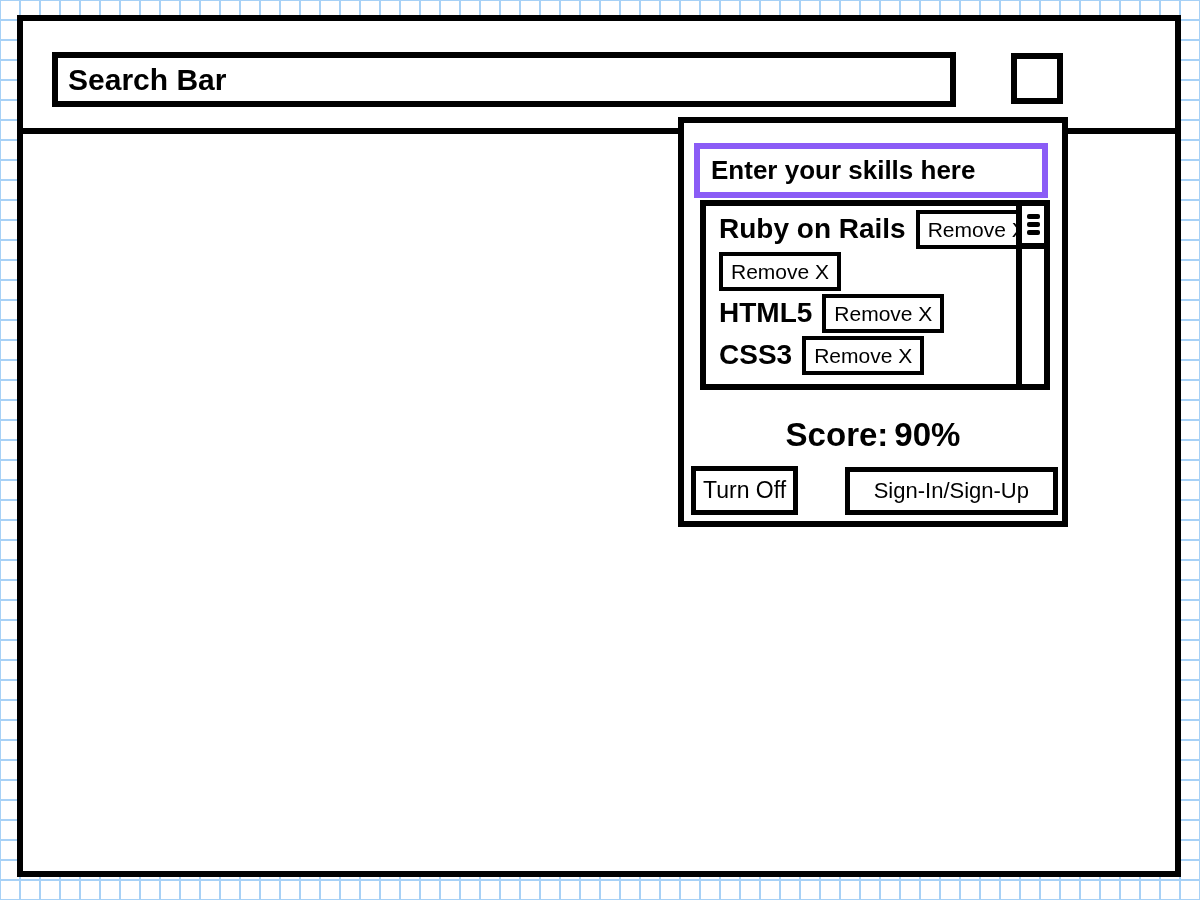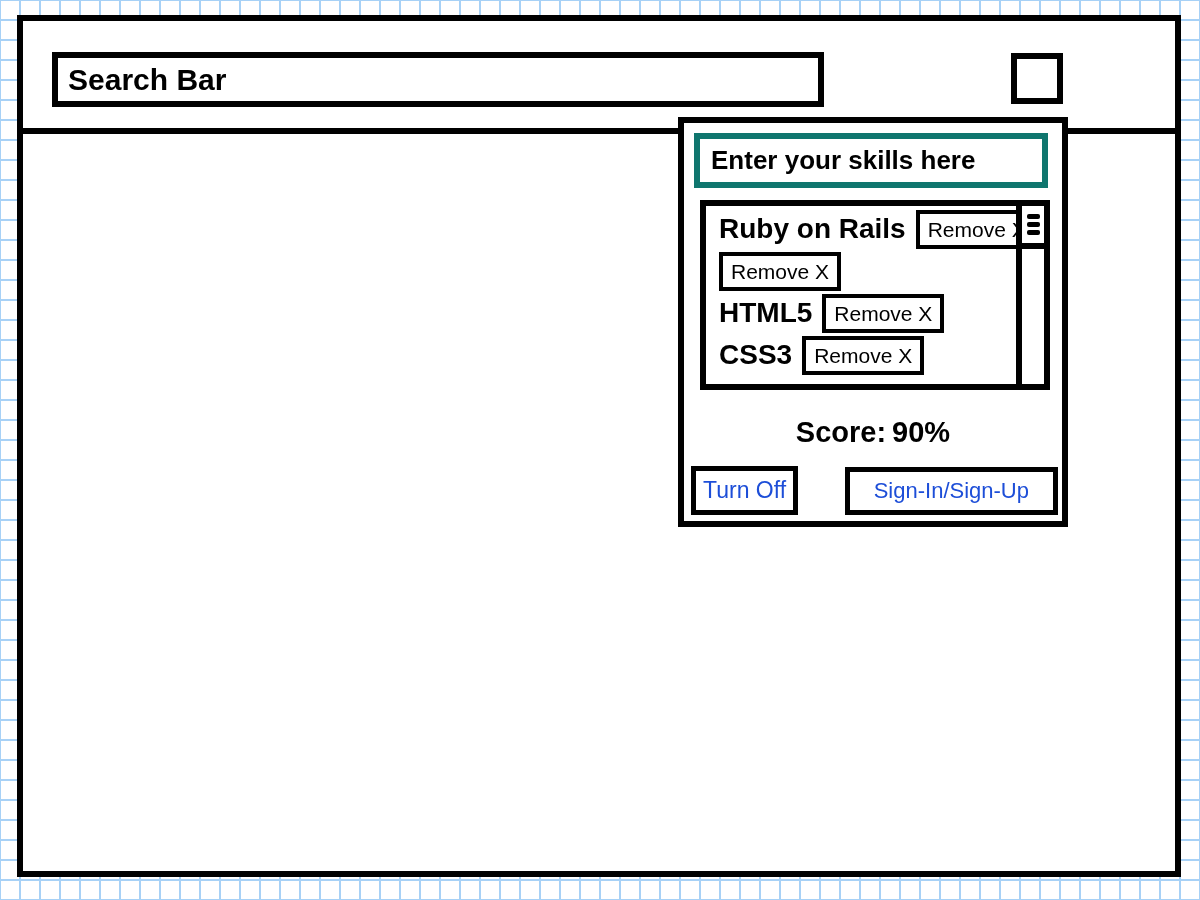--- a/index.html
+++ b/index.html
@@ -26,21 +26,21 @@
     width: 1164px; height: 862px;
     background: #fff; border: 6px solid #000;
   }
   .header {
     position: absolute; left: 0; top: 0; right: 0;
     height: 113px; border-bottom: 6px solid #000;
     background: #fff;
   }
   .searchbar {
     position: absolute; left: 29px; top: 31px;
-    width: 772px; height: 55px;
+    width: 904px; height: 55px;
     border: 6px solid #000; background: #fff;
     display: flex; align-items: center;
     padding-left: 10px;
     font-weight: bold; font-size: 30px;
   }
   .toolbar-square {
     position: absolute; left: 988px; top: 32px;
     width: 52px; height: 51px;
     border: 6px solid #000; background: #fff;
     cursor: pointer;
@@ -48,23 +48,23 @@
   .content-area { position: absolute; left: 0; top: 119px; right: 0; bottom: 0; background: #fff; }
 
   
   .popup {
     position: absolute; left: 678px; top: 117px;
     width: 390px; height: 410px;
     background: #fff; border: 6px solid #000;
     z-index: 5;
   }
   .skills-input {
-    position: absolute; left: 10px; top: 10px;
+    position: absolute; left: 10px; top: 20px;
     width: 354px; height: 55px;
-    border: 6px solid #0f766e; background: #fff;
+    border: 6px solid #8b5cf6; background: #fff;
     display: flex; align-items: center;
     padding-left: 11px;
     font-weight: bold; font-size: 26px;
   }
   .listbox {
     position: absolute; left: 16px; top: 77px;
     width: 350px; height: 190px;
     border: 6px solid #000; background: #fff;
   }
   .rows {
@@ -86,27 +86,27 @@
   }
   .scroll-thumb {
     width: 100%; height: 43px; border-bottom: 6px solid #000;
     display: flex; flex-direction: column; justify-content: center; align-items: center;
     gap: 3px; cursor: grab;
   }
   .grip-bar { width: 13px; height: 5px; background: #000; border-radius: 2px; }
 
   .score-line {
     position: absolute; left: 0; top: 293px; width: 100%;
-    text-align: center; font-weight: bold; font-size: 29px;
+    text-align: center; font-weight: bold; font-size: 33px;
   }
   .score-line .score-value { margin-left: 6px; }
 
   .wire-btn {
     position: absolute; bottom: 6px;
-    border: 5px solid #000; background: #fff; color: #1d4ed8;
+    border: 5px solid #000; background: #fff; color: #000000;
     font-family: "Liberation Sans", sans-serif;
     line-height: 1; cursor: pointer; white-space: nowrap;
   }
   .turn-off { left: 7px; font-size: 23px; padding: 8px 7px; }
   .sign-in  { right: 4px; font-size: 22px; padding: 8px 24px; }
 </style>
 </head>
 <body>
 
 <div class="grid-bg">

